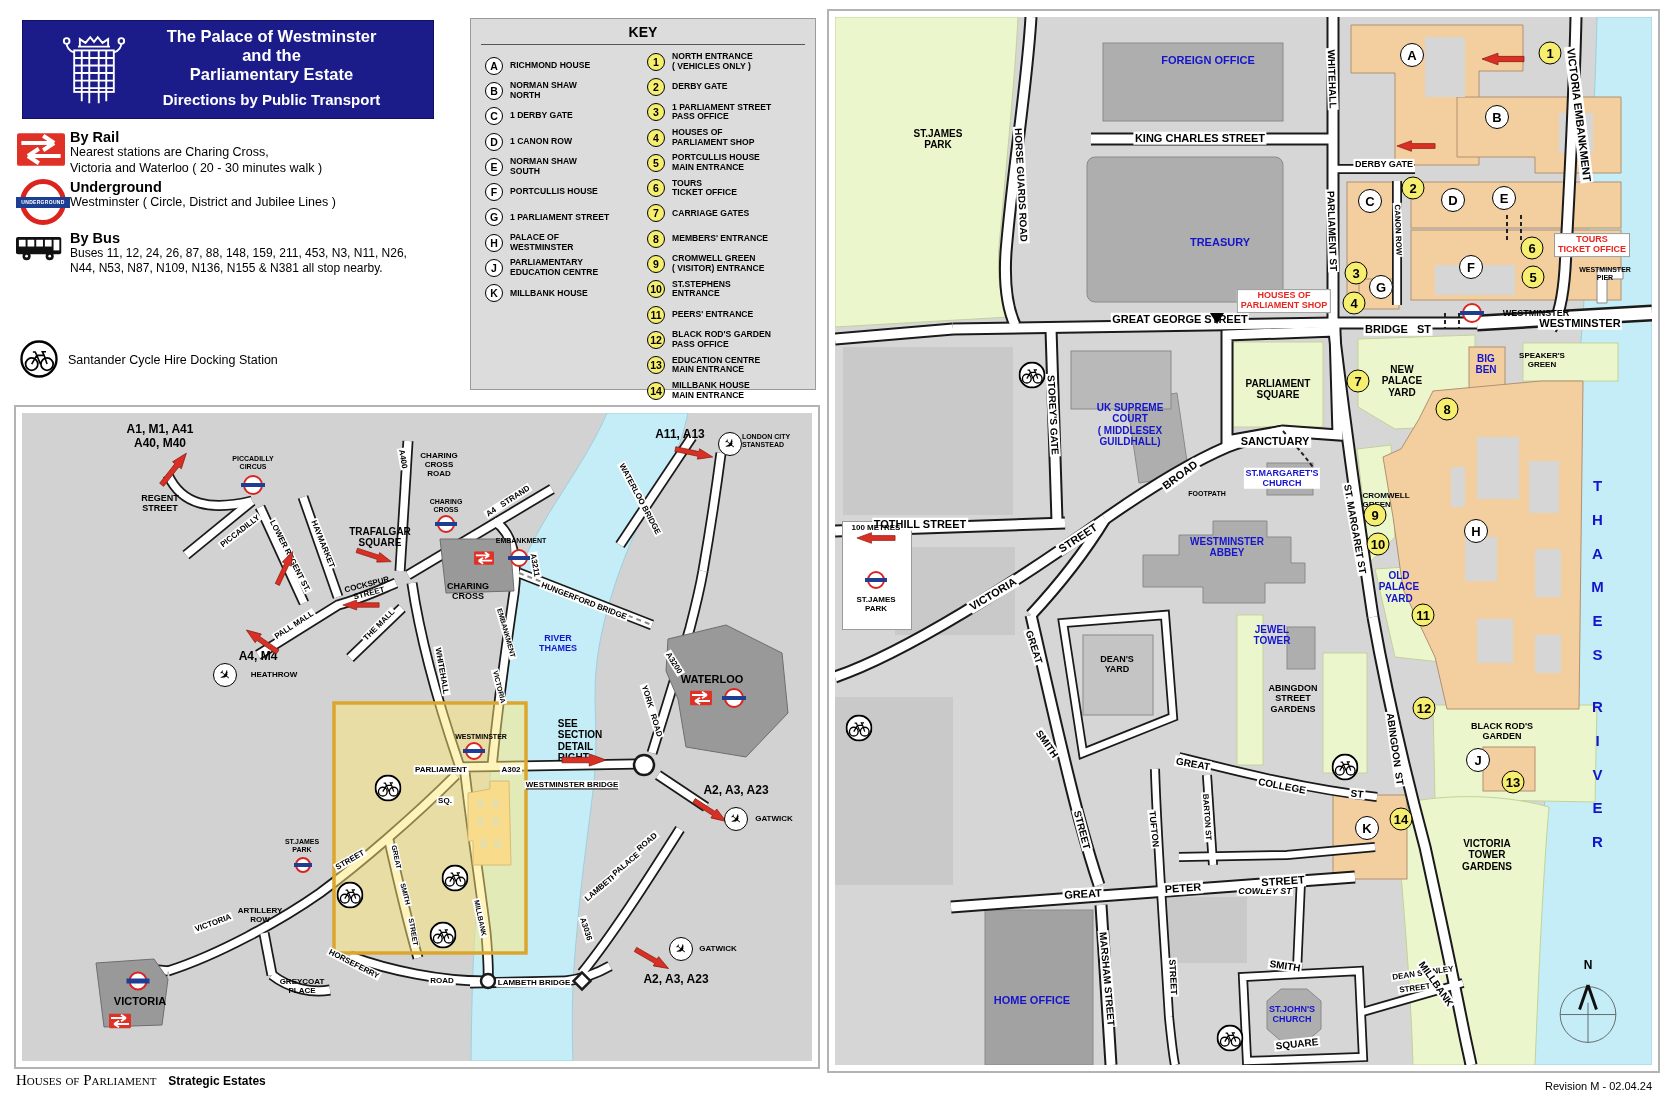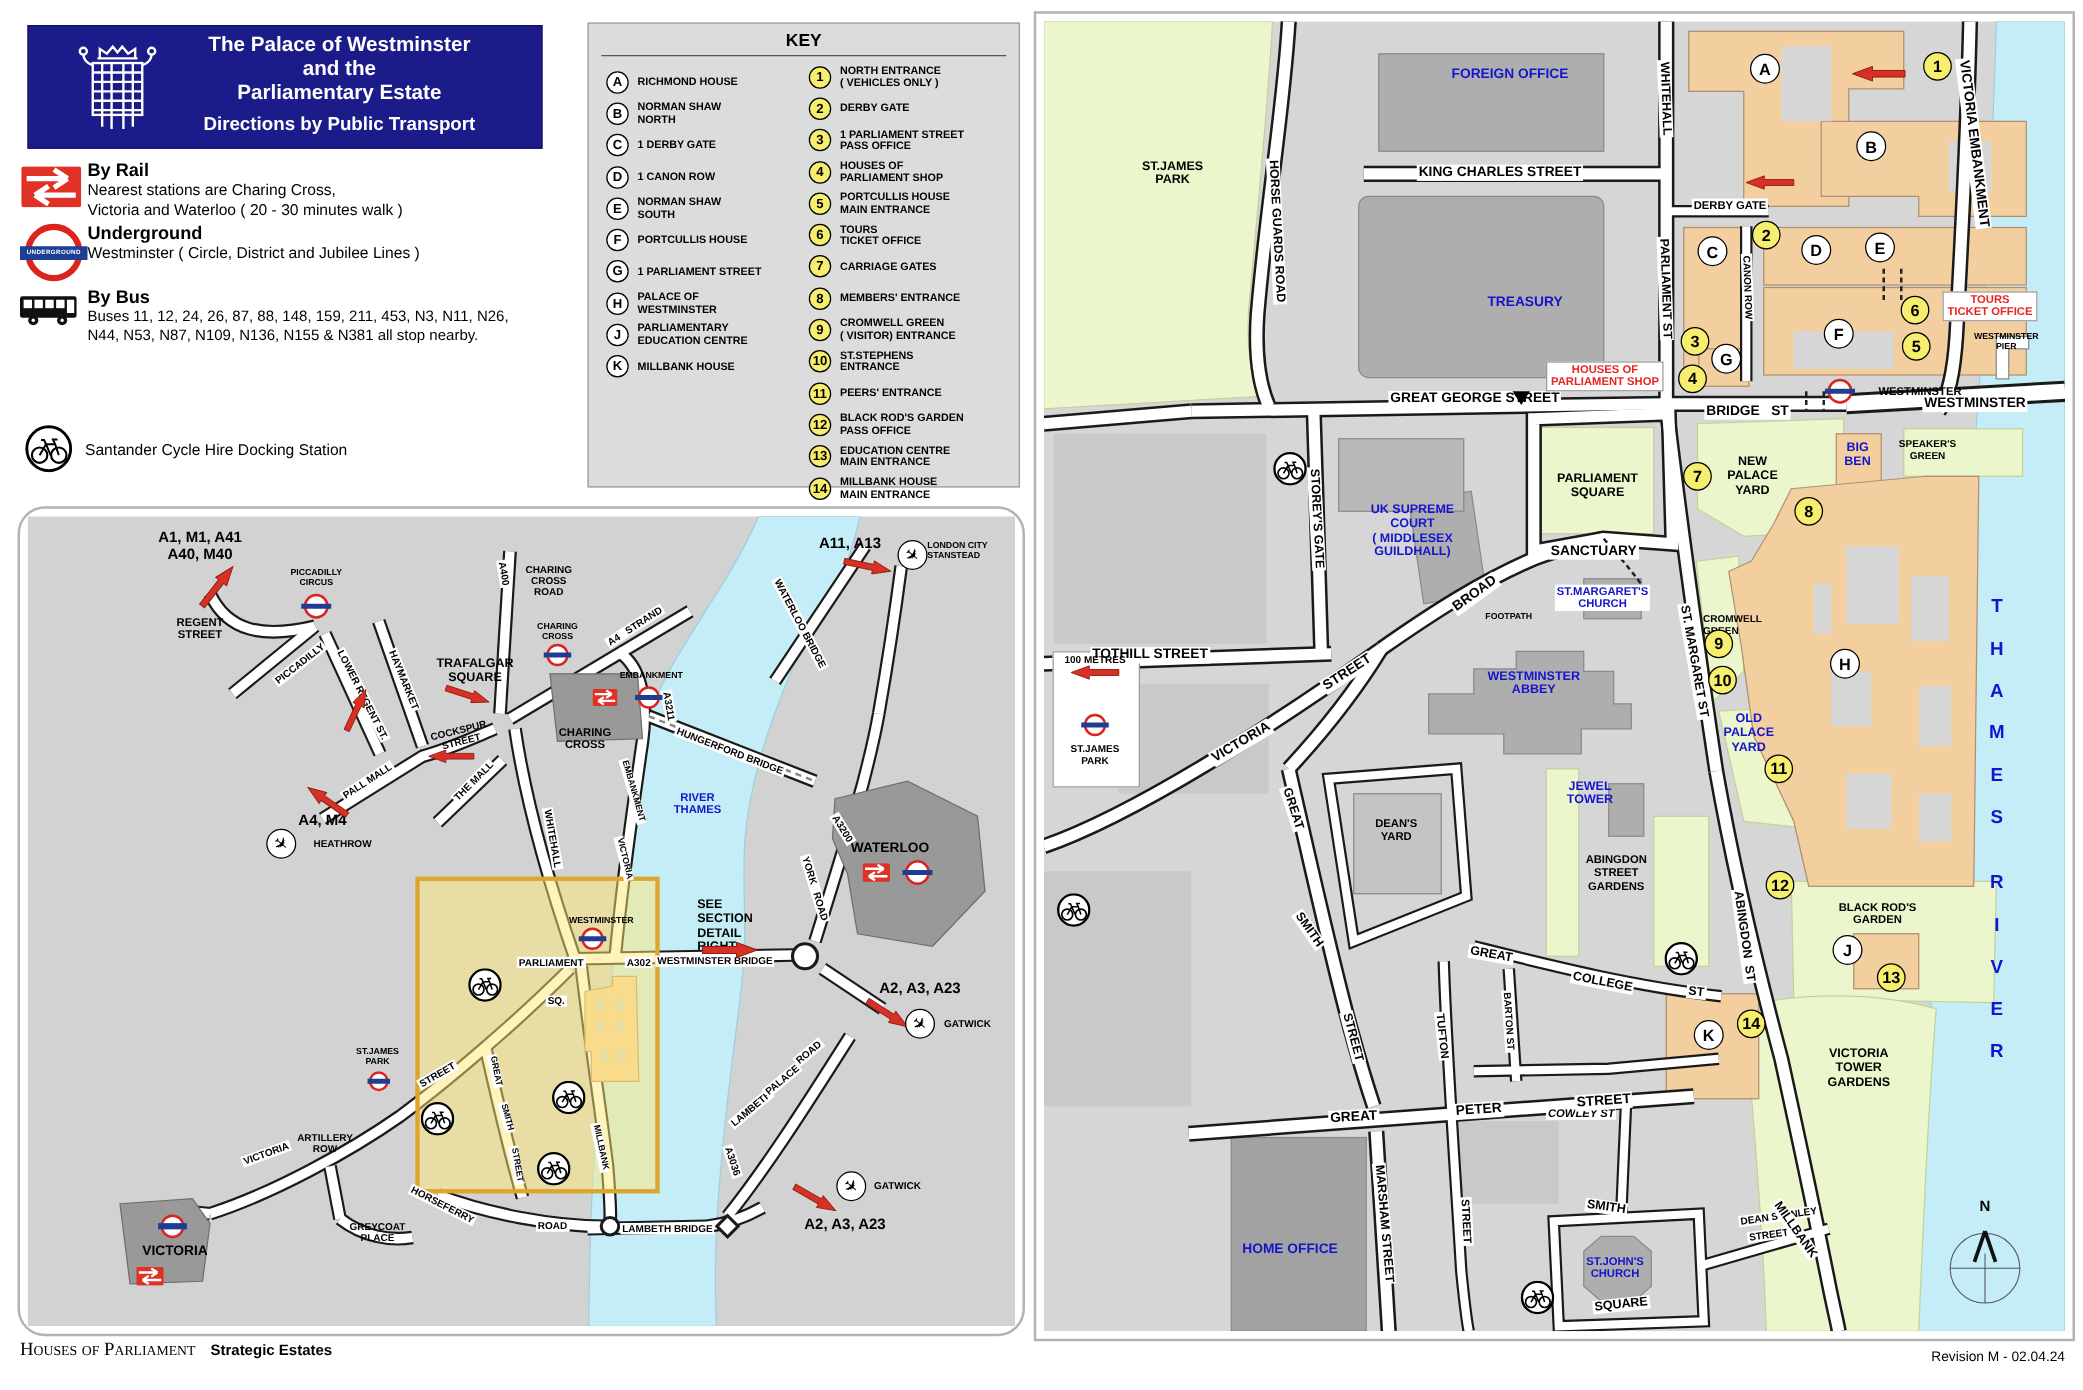--- a/index.html
+++ b/index.html
@@ -29,21 +29,21 @@
   #key-buildings{position:absolute;left:14px;top:34px;width:160px;}
   #key-entrances{position:absolute;left:176px;top:30px;width:168px;}
   .krow{display:flex;align-items:center;gap:7px;min-height:25.3px;}
   .kc{flex:0 0 auto;width:18px;height:18px;border:1.6px solid #000;border-radius:50%;background:#fff;display:flex;align-items:center;justify-content:center;font-weight:bold;font-size:10.5px;box-sizing:border-box;}
   .kc.yel{background:#f6ee6e;}
   .kl{font-weight:bold;font-size:8.6px;line-height:1.12;white-space:pre-line;}
 
   
   .mapframe{position:absolute;background:#fff;border:2px solid #b3b3b3;padding:6px;}
   .mapinner{position:relative;overflow:hidden;}
-  #mapL{left:14px;top:405px;border-radius:22px;}
+  #mapL{left:14px;top:405px;}
   #mapL .mapinner{width:790px;height:648px;}
   #mapR{left:827px;top:9px;}
   #mapR .mapinner{width:817px;height:1048px;}
   .mapinner svg.base{position:absolute;left:0;top:0;}
 
   
   .lbl{position:absolute;font-weight:bold;color:#000;white-space:pre;text-align:center;line-height:1.14;z-index:4;}
   .lbl.rd{background:#fff;padding:0 1.5px;}
   .lbl.bl{color:#1414cc;}
   .lbl.rb{background:#fff;color:#e8251f;border:1px solid #9a9a9a;padding:1px 3px;line-height:1.1;z-index:5;}
@@ -376,21 +376,21 @@
           <span class="lbl rd" style="left: 562px; top: 188px; font-size: 8px; transform: translate(-50%, -50%) rotate(21deg);">HUNGERFORD BRIDGE</span>
           <span class="lbl rd" style="left: 618px; top: 86px; font-size: 8px; transform: translate(-50%, -50%) rotate(62deg);">WATERLOO BRIDGE</span>
           <span class="lbl " style="left: 658px; top: 22px; font-size: 12px; transform: translate(-50%, -50%) rotate(0deg);">A11, A13</span>
           <span class="lbl tl" style="left: 744px; top: 28px; font-size: 7px; transform: translate(-50%, -50%) rotate(0deg);">LONDON CITY
 STANSTEAD</span>
           <span class="lbl bl" style="left: 536px; top: 230px; font-size: 9px; transform: translate(-50%, -50%) rotate(0deg);">RIVER
 THAMES</span>
           <span class="lbl " style="left: 690px; top: 266px; font-size: 11px; transform: translate(-50%, -50%) rotate(0deg);">WATERLOO</span>
           <span class="lbl rd" style="left: 630px; top: 298px; font-size: 8px; transform: translate(-50%, -50%) rotate(73deg);">YORK   ROAD</span>
           <span class="lbl rd" style="left: 652px; top: 250px; font-size: 8px; transform: translate(-50%, -50%) rotate(58deg);">A3200</span>
-          <span class="lbl rd" style="left: 550px; top: 356px; font-size: 8px; transform: translate(-50%, -50%) rotate(0deg);">WESTMINSTER BRIDGE</span>
+          <span class="lbl rd" style="left: 550px; top: 372px; font-size: 8px; transform: translate(-50%, -50%) rotate(0deg); text-decoration: underline;">WESTMINSTER BRIDGE</span>
           <span class="lbl rd" style="left: 489px; top: 357px; font-size: 8px; transform: translate(-50%, -50%) rotate(0deg);">A302</span>
           <span class="lbl rd" style="left: 419px; top: 357px; font-size: 8px; transform: translate(-50%, -50%) rotate(0deg);">PARLIAMENT</span>
           <span class="lbl rd" style="left: 423px; top: 388px; font-size: 8px; transform: translate(-50%, -50%) rotate(0deg);">SQ.</span>
           <span class="lbl " style="left: 714px; top: 378px; font-size: 12px; transform: translate(-50%, -50%) rotate(0deg);">A2, A3, A23</span>
           <span class="lbl " style="left: 752px; top: 406px; font-size: 8px; transform: translate(-50%, -50%) rotate(0deg);">GATWICK</span>
           <span class="lbl tl" style="left: 558px; top: 328px; font-size: 10px; transform: translate(-50%, -50%) rotate(0deg);">SEE
 SECTION
 DETAIL
 RIGHT</span>
           <span class="lbl " style="left: 459px; top: 324px; font-size: 7px; transform: translate(-50%, -50%) rotate(0deg);">WESTMINSTER</span>

